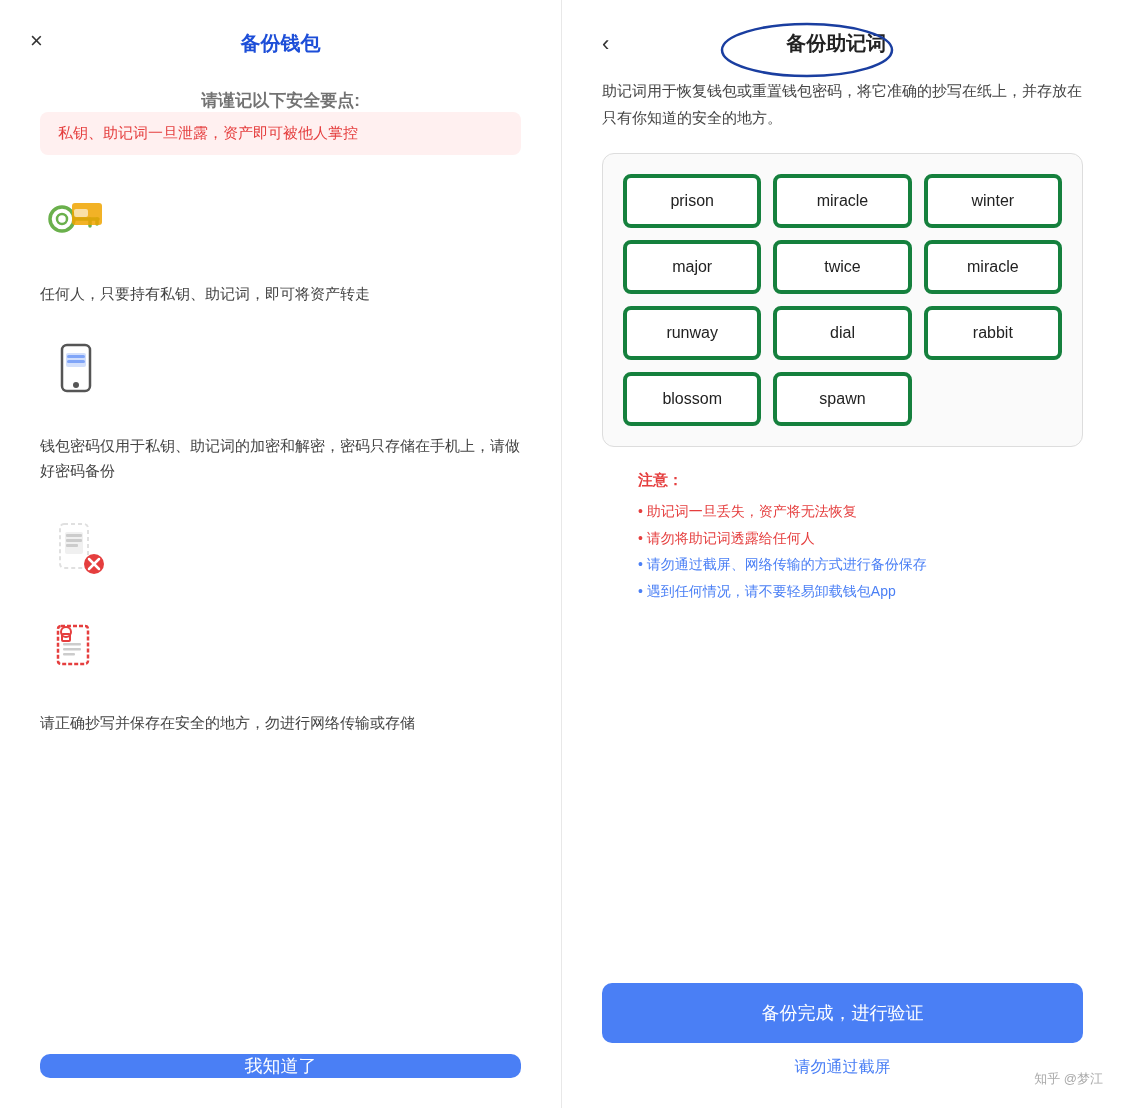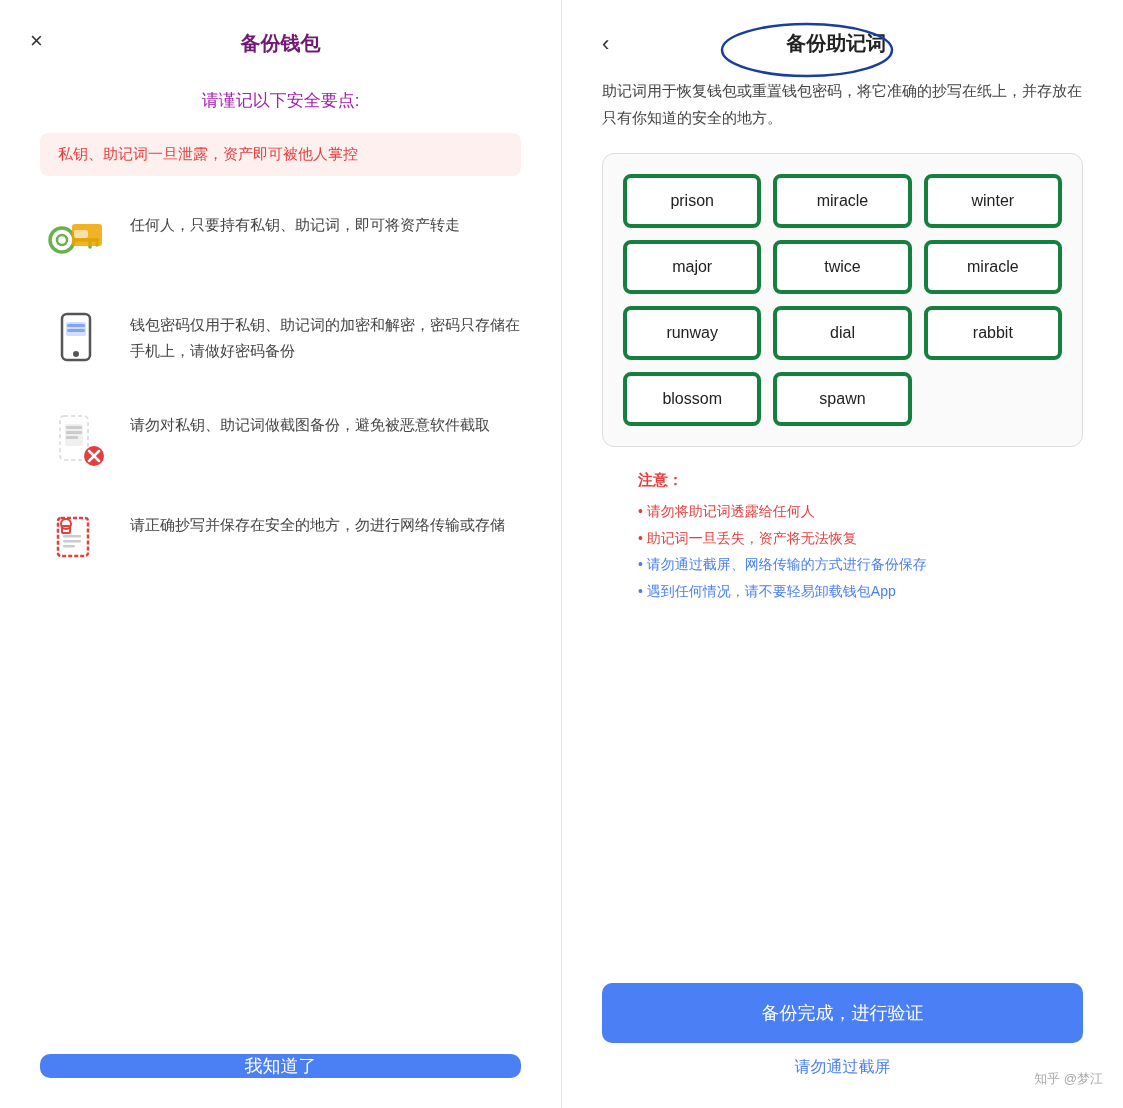--- a/index.html
+++ b/index.html
@@ -27,29 +27,29 @@
       font-size: 22px;
       color: #333;
       cursor: pointer;
       background: none;
       border: none;
     }
     .left-title {
       text-align: center;
       font-size: 20px;
       font-weight: 600;
-      color: #701a75;
+      color: #1d4ed8;
       margin-bottom: 32px;
     }
     .left-subtitle {
       font-size: 17px;
-      font-weight: 400;
-      color: #a21caf;
-      text-align: center;
-      margin-bottom: 21px;
+      font-weight: 700;
+      color: #737373;
+      text-align: center;
+      margin-bottom: 0;
     }
     .warning-banner {
       background: #fff0f0;
       border-radius: 8px;
       padding: 12px 18px;
       margin-bottom: 28px;
     }
     .warning-banner span {
       color: #e53e3e;
       font-size: 15px;
@@ -57,20 +57,21 @@
     .security-items {
       display: flex;
       flex-direction: column;
       gap: 28px;
       flex: 1;
     }
     .security-item {
       display: flex;
       align-items: flex-start;
       gap: 18px;
+      flex-direction: column;
     }
     .security-icon {
       width: 72px;
       height: 72px;
       flex-shrink: 0;
       display: flex;
       align-items: center;
       justify-content: center;
     }
     .security-text {
@@ -239,21 +240,20 @@
           <rect x="25" y="20" width="18" height="22" rx="2" fill="#f0f0f0"></rect>
           <rect x="26" y="22" width="16" height="3" rx="1" fill="#ccc"></rect>
           <rect x="26" y="27" width="16" height="3" rx="1" fill="#ccc"></rect>
           <rect x="26" y="32" width="12" height="3" rx="1" fill="#ccc"></rect>
 
           <circle cx="54" cy="52" r="10" fill="#e53e3e"></circle>
           <line x1="49" y1="47" x2="59" y2="57" stroke="#fff" stroke-width="2.5" stroke-linecap="round"></line>
           <line x1="59" y1="47" x2="49" y2="57" stroke="#fff" stroke-width="2.5" stroke-linecap="round"></line>
         </svg>
       </div>
-      <div class="security-text">请勿对私钥、助记词做截图备份，避免被恶意软件截取</div>
     </div>
 
     <div class="security-item">
       <div class="security-icon">
         <svg width="72" height="72" viewBox="0 0 72 72" xmlns="http://www.w3.org/2000/svg">
 
           <rect x="18" y="14" width="30" height="38" rx="3" fill="none" stroke="#e53e3e" stroke-width="2.5" stroke-dasharray="4,2"></rect>
           <circle cx="26" cy="20" r="5" fill="none" stroke="#e53e3e" stroke-width="2"></circle>
           <rect x="22" y="22" width="8" height="7" rx="1" fill="none" stroke="#e53e3e" stroke-width="2"></rect>
           <rect x="23" y="31" width="18" height="2.5" rx="1" fill="#ccc"></rect>
@@ -294,22 +294,22 @@
       <div class="mnemonic-word">runway</div>
       <div class="mnemonic-word">dial</div>
       <div class="mnemonic-word">rabbit</div>
       <div class="mnemonic-word">blossom</div>
       <div class="mnemonic-word">spawn</div>
     </div>
 
   <div class="notice-section">
     <div class="notice-title">注意：</div>
 
-  <div class="notice-item red">• 请勿将助记词透露给任何人</div>
-      <div class="notice-item red">• 助记词一旦丢失，资产将无法恢复</div>
+  <div class="notice-item red">• 助记词一旦丢失，资产将无法恢复</div>
+      <div class="notice-item red">• 请勿将助记词透露给任何人</div>
       <div class="notice-item blue">• 请勿通过截屏、网络传输的方式进行备份保存</div>
       <div class="notice-item blue">• 遇到任何情况，请不要轻易卸载钱包App</div>
     </div>
 
   <button class="right-verify-btn">备份完成，进行验证</button>
   <div class="copy-link">请勿通过截屏</div>
 
   <div class="watermark">知乎 @梦江</div>
 </div>
 

